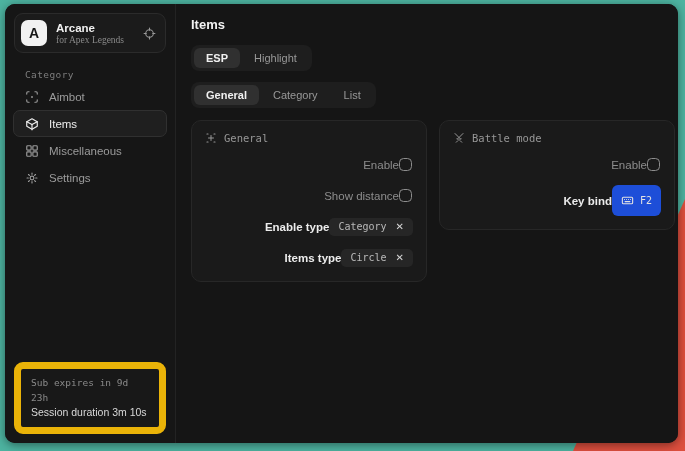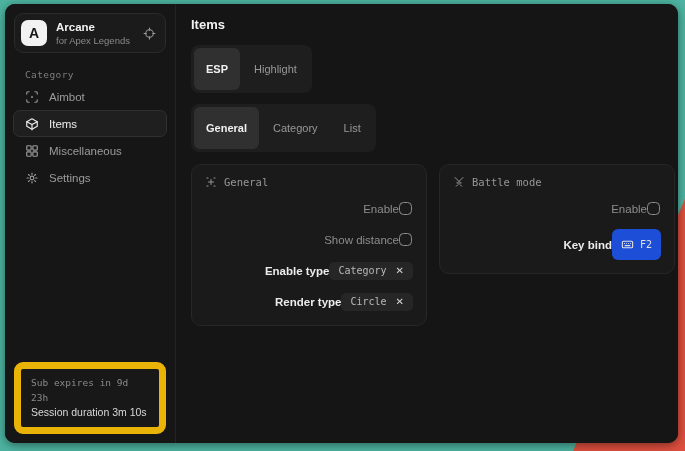--- a/index.html
+++ b/index.html
@@ -28,21 +28,21 @@
     margin:9px 9px 0 9px; padding:6px 9px 6px 6px;
     background:#1b1b1b; border:1px solid #2b2b2b; border-radius:9px;
     display:flex; align-items:center; gap:9px;
   }
   .logo {
     width:26px; height:26px; border-radius:7px; background:#f2f2f2;
     color:#161616; font-weight:700; font-size:14px;
     display:flex; align-items:center; justify-content:center;
   }
   .app-title { font-size:11.5px; font-weight:700; color:#f0f0f0; line-height:1.25; }
-  .app-sub { font-size:9.5px; color:#8a8a8a; font-family:Liberation Sans, sans-serif;text-align:right; }
+  .app-sub { font-size:9.5px; color:#8a8a8a; font-family:Liberation Serif, serif;text-align:right; }
   .app-card .right-icon { margin-left:auto; color:#9a9a9a; display:flex; }
   .section-label {
     margin:16px 0 3px 20px; font-size:9.5px; color:#7d7d7d;
     font-family:"DejaVu Sans Mono", monospace; letter-spacing:.4px;
   }
   .nav { display:flex; flex-direction:column; }
   .nav-item {
     display:flex; align-items:center; gap:10px; height:27px;
     margin:0 8px; padding:0 11px; border-radius:7px; border:1px solid transparent;
     color:#9b9b9b; font-size:11.5px; cursor:default;
@@ -58,21 +58,21 @@
   .sub-line2 { font-size:10.5px; color:#d9d9d9; line-height:1.5; }
   
   .main { flex:1; padding:13px 15px; background:#151515; }
   .page-title { font-size:13px; font-weight:700; color:#f2f2f2; }
   .tab-group {
     display:inline-flex; gap:2px; background:#1e1e1e; border-radius:8px;
     padding:3px; margin-top:13px;
   }
   .tab-group.second { margin-top:11px; display:flex; width:max-content; }
   .tab {
-    padding:15px 12px; font-size:11px; color:#989898; border-radius:6px;
+    padding:4px 12px; font-size:11px; color:#989898; border-radius:6px;
     background:transparent; border:none; font-family:inherit; cursor:default;
   }
   .tab.selected { background:#303030; color:#f0f0f0; font-weight:600; }
   .panels { display:flex; gap:12px; align-items:flex-start; margin-top:12px; }
   .panel {
     width:236px; background:#1a1a1a; border:1px solid #272727;
     border-radius:10px; padding:11px 13px 13px 13px;
   }
   .panel-header {
     display:flex; align-items:center; gap:7px; color:#979797;
@@ -216,21 +216,21 @@
 
         <div class="row">
           <span class="label-bright">Enable type</span>
           <button class="select-btn">
             <span class="select-value">Category</span>
             <span class="select-x">✕</span>
           </button>
         </div>
 
         <div class="row">
-          <span class="label-bright">Render type</span>
+          <span class="label-bright">Items type</span>
           <button class="select-btn">
             <span class="select-value">Circle</span>
             <span class="select-x">✕</span>
           </button>
         </div>
       </div>
 
       <div class="panel">
         <div class="panel-header">
           <span>

